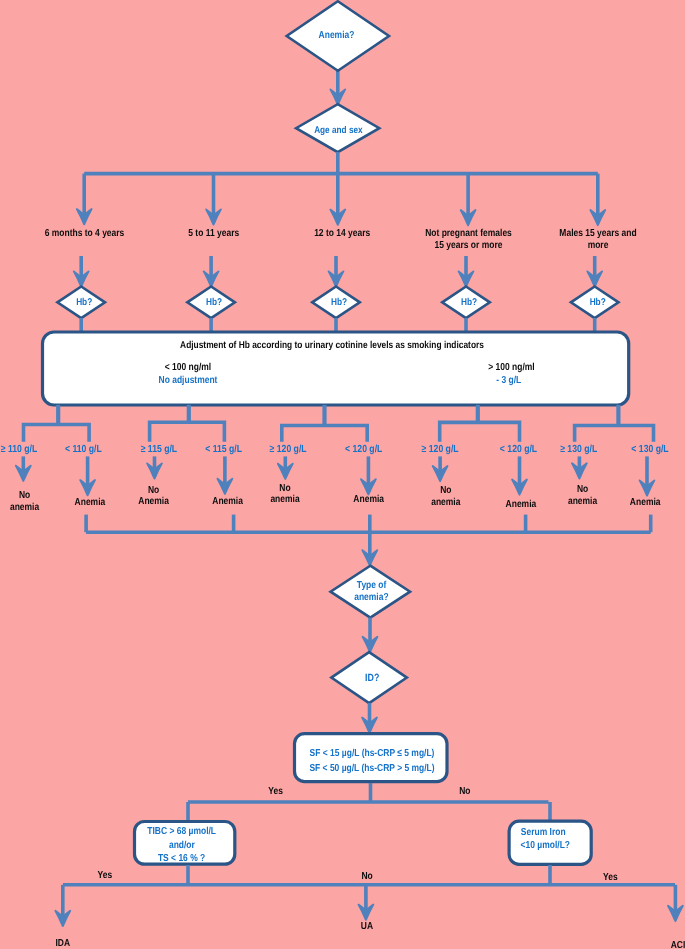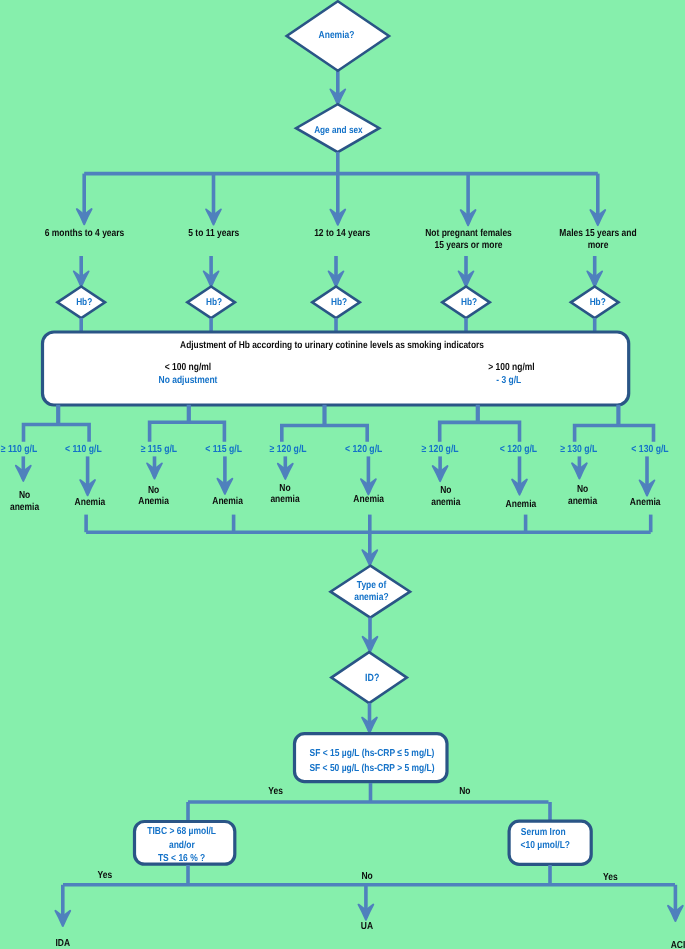--- a/index.html
+++ b/index.html
@@ -1,18 +1,18 @@
 <!DOCTYPE html>
 <html><head>
 <meta charset="utf-8">
 <title>Anemia diagnostic flowchart</title>
 <style>
   html,body{margin:0;padding:0;background:#ffffff;}
   body{width:685px;height:949px;overflow:hidden;font-family:"Liberation Sans",sans-serif;}
-  #stage{position:relative;width:685px;height:949px;background:#86efac;}
+  #stage{position:relative;width:685px;height:949px;background:#fca5a5;}
   svg text{-webkit-font-smoothing:antialiased;text-rendering:geometricPrecision;}
   svg.flow{position:absolute;left:0;top:0;width:685px;height:949px;}
 </style>
 </head>
 <body>
 
 <div id="stage">
   <svg class="flow" viewBox="0 0 685 949">
 <g>
 <line x1="337.8" y1="71.0" x2="337.8" y2="102.6" stroke="#4F81BD" stroke-width="3.6"></line>

